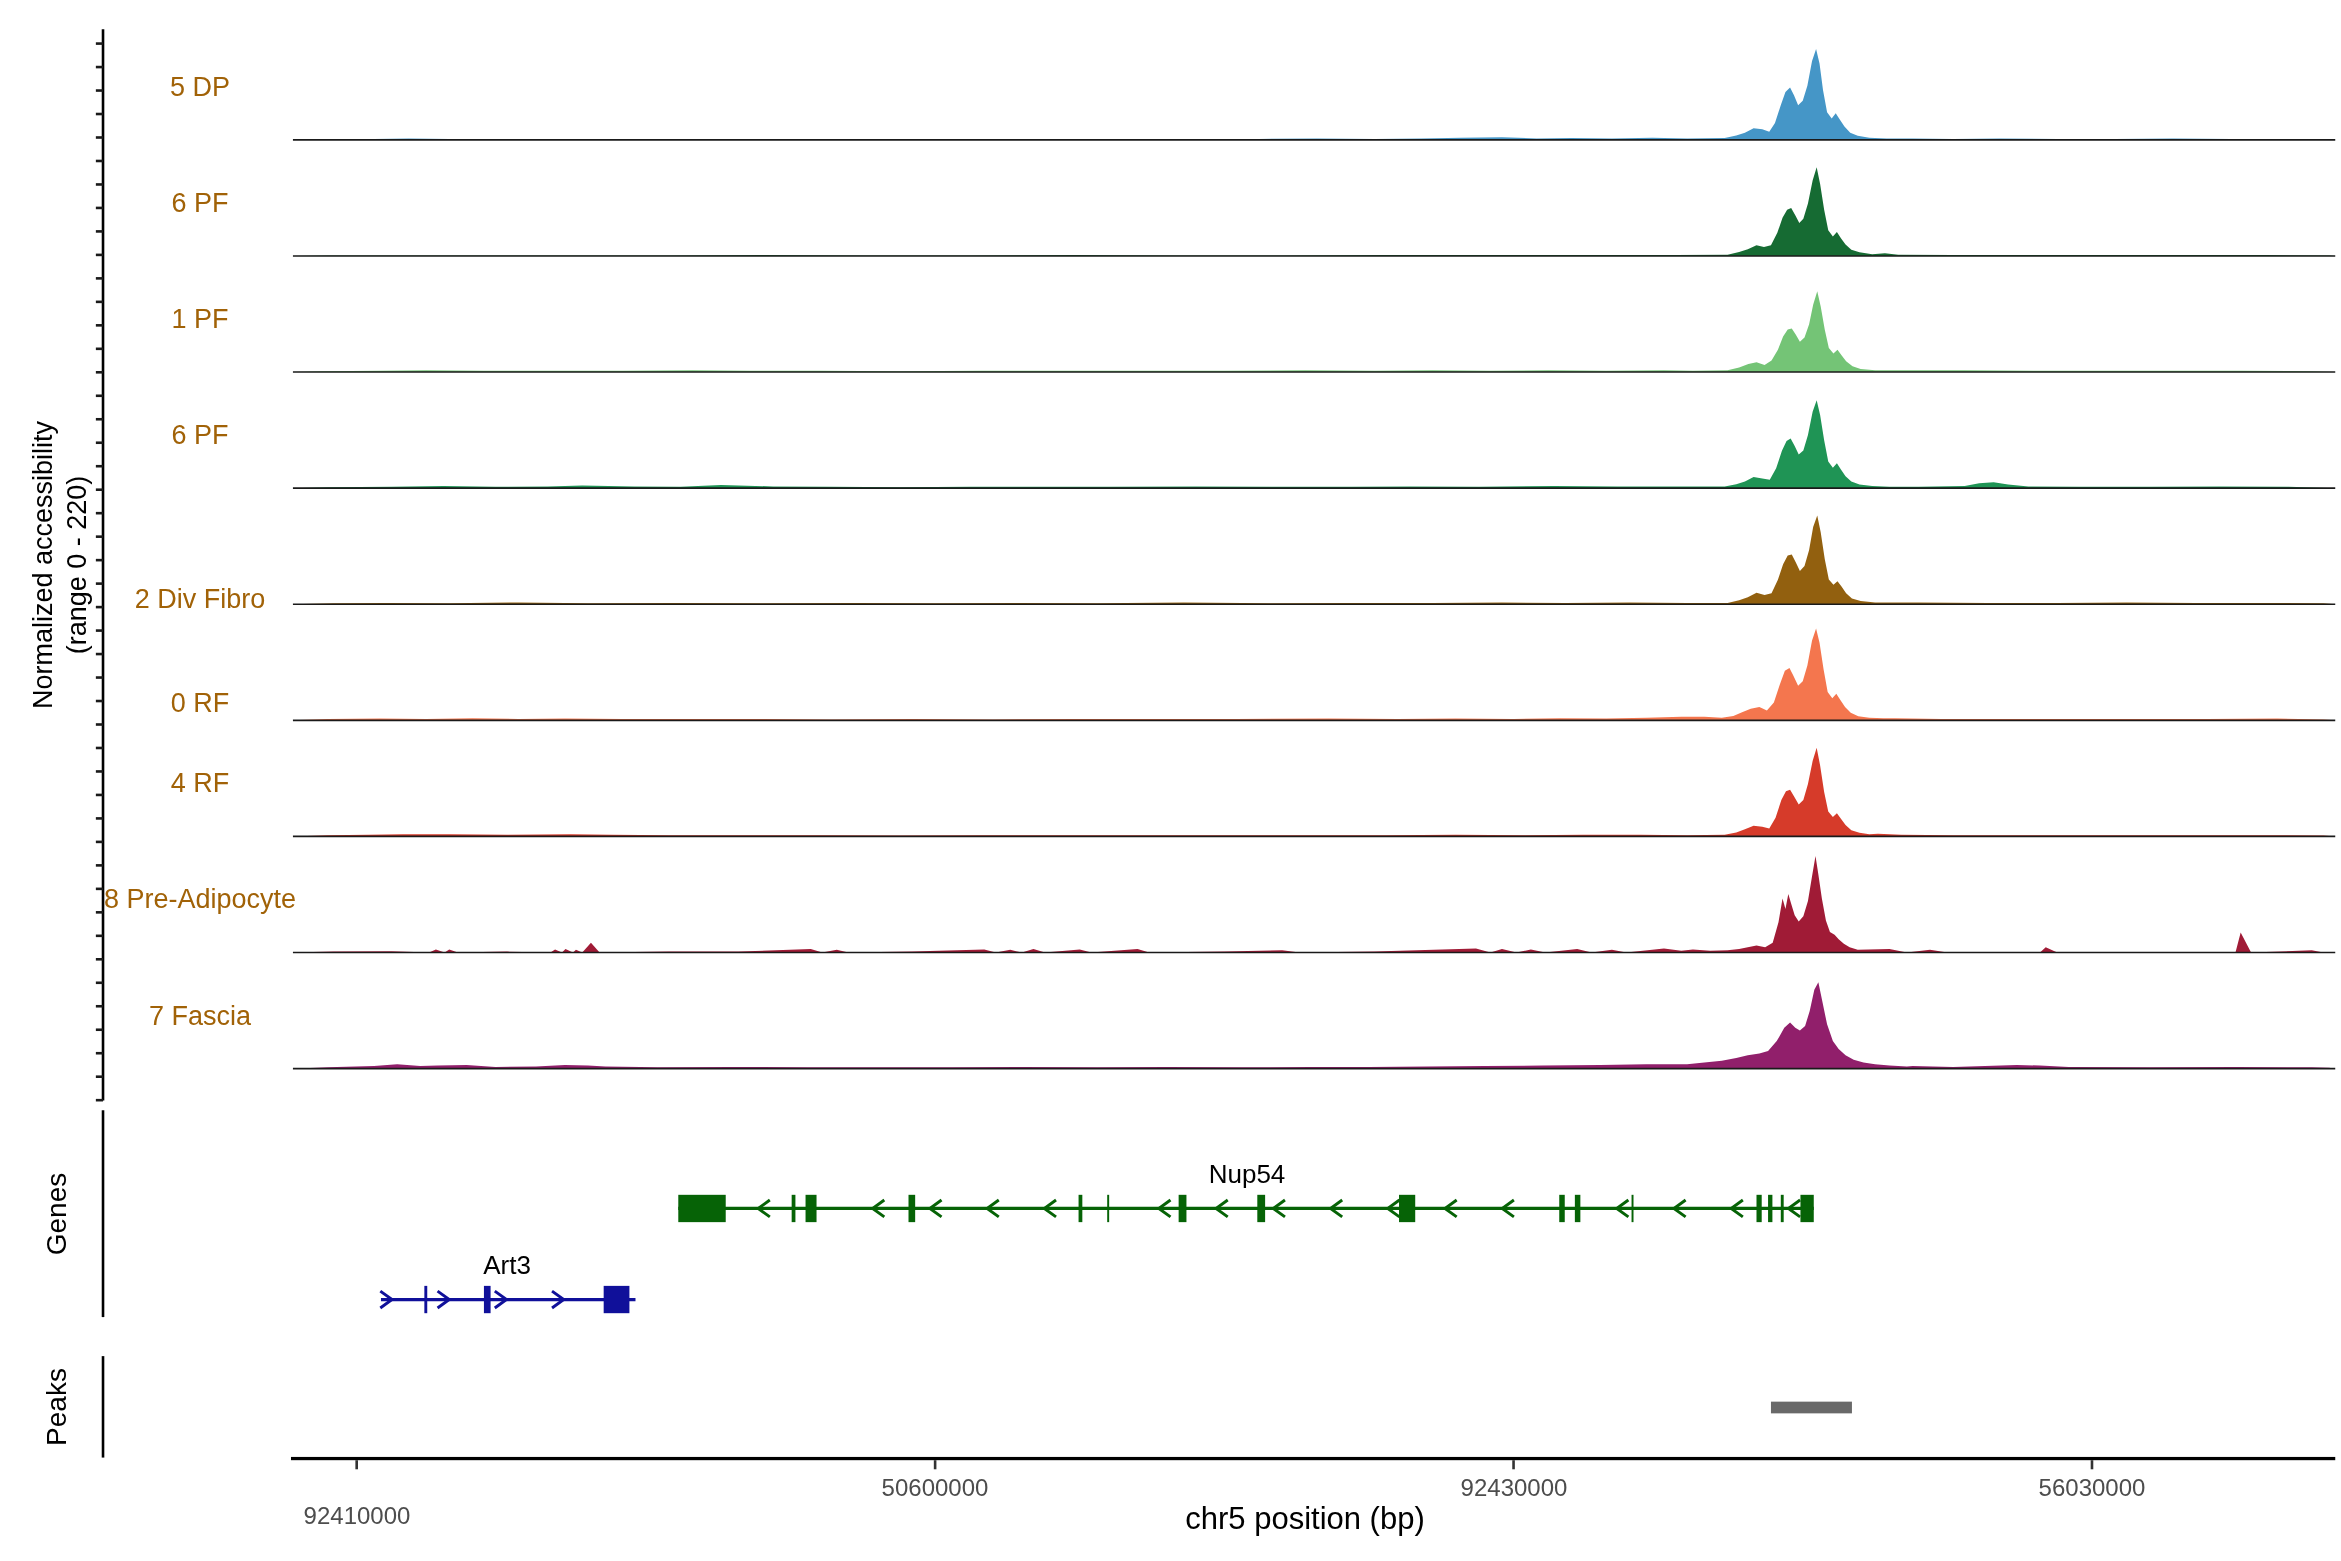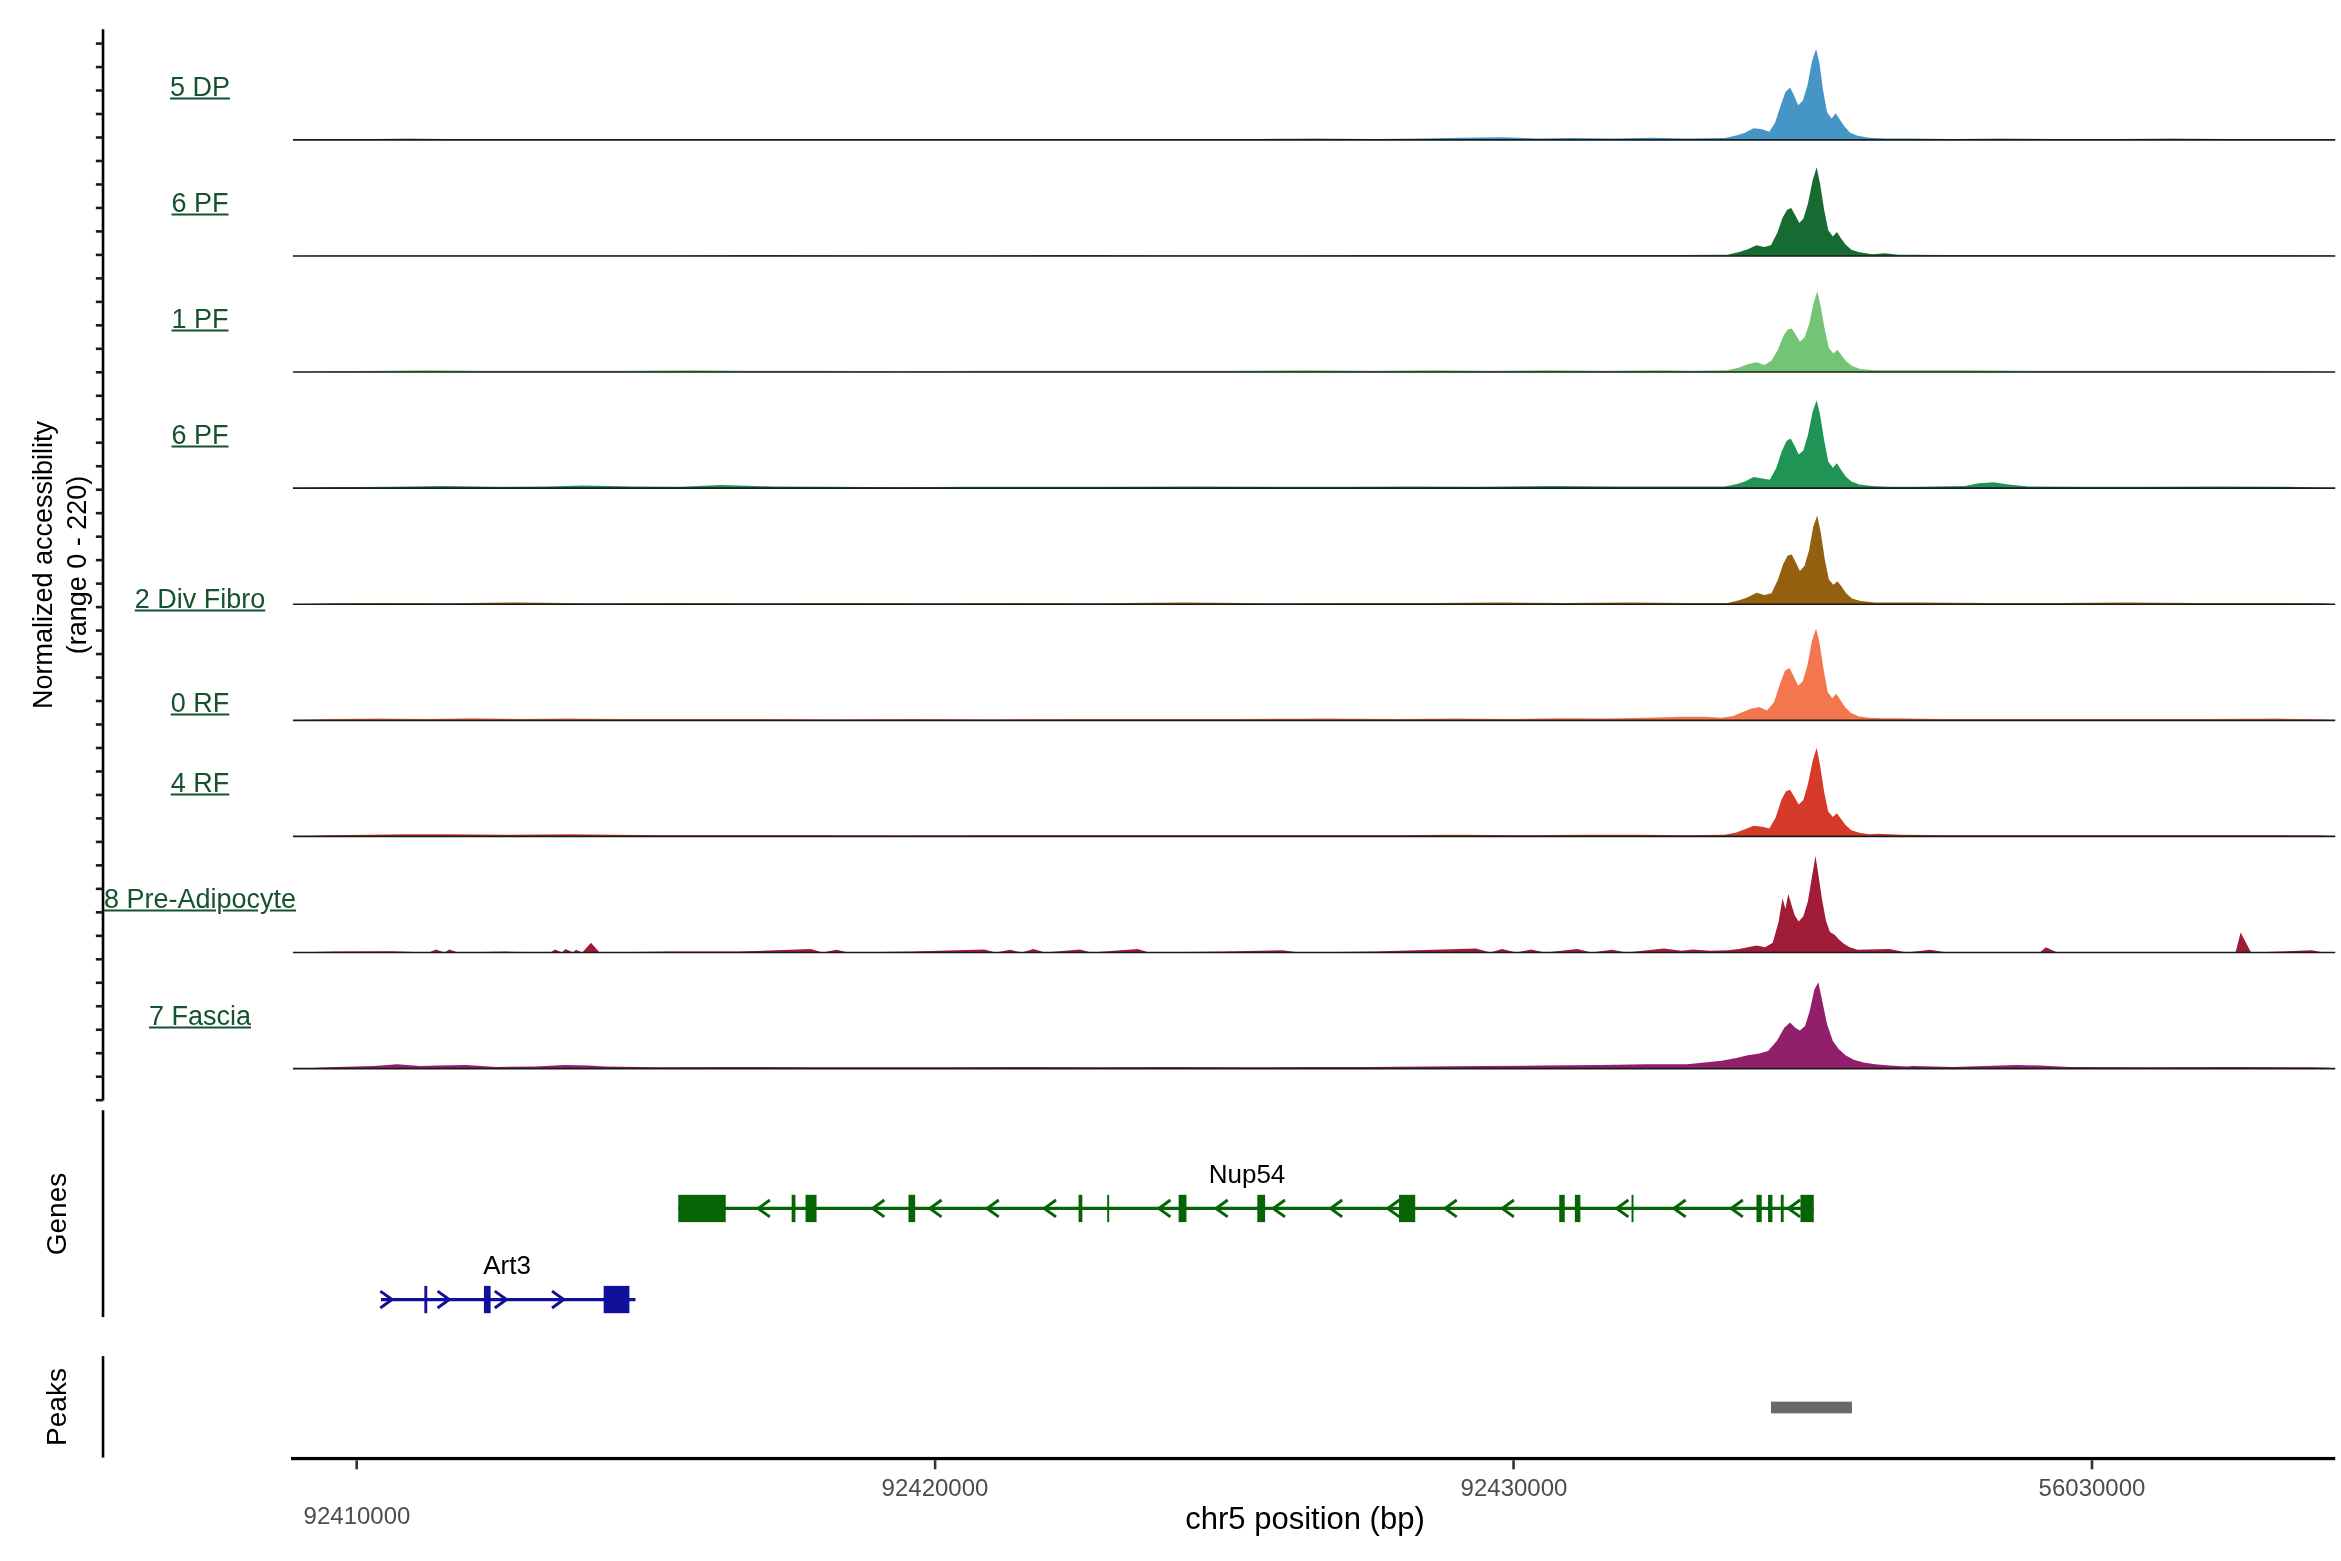--- a/index.html
+++ b/index.html
@@ -7,21 +7,21 @@
     position:relative;
     width:2342px;height:1561px;
     background:#ffffff;
     font-family:"Liberation Sans", sans-serif;
     overflow:hidden;
   }
   #chart-svg{position:absolute;left:0;top:0;}
   .abs{position:absolute;}
   .center-anchor{transform:translate(-50%,-50%);white-space:nowrap;}
   .rot-anchor{transform:translate(-50%,-50%) rotate(-90deg);white-space:nowrap;}
-  .track-label{font-size:27px;color:#14532d;text-decoration:underline;}
+  .track-label{font-size:27px;color:#a16207;}
   .section-label{font-size:28px;color:#000;}
   .yaxis-label{font-size:27px;color:#000;text-align:center;line-height:34px;}
   .xtick-label{font-size:24px;color:#4d4d4d;}
   .xaxis-title{font-size:31px;color:#000;}
   .gene-label{font-size:26px;color:#000;}
 </style>
 </head>
 <body>
 
 <div id="app">
@@ -159,21 +159,21 @@
       <div class="abs center-anchor track-label" style="left: 200px; top: 319px;">1 PF</div>
       <div class="abs center-anchor track-label" style="left: 200px; top: 435px;">6 PF</div>
       <div class="abs center-anchor track-label" style="left: 200px; top: 551px; margin-top: 48px;">2 Div Fibro</div>
       <div class="abs center-anchor track-label" style="left: 200px; top: 667px; margin-top: 36px;">0 RF</div>
       <div class="abs center-anchor track-label" style="left: 200px; top: 783px;">4 RF</div>
       <div class="abs center-anchor track-label" style="left: 200px; top: 899px;">8 Pre-Adipocyte</div>
       <div class="abs center-anchor track-label" style="left: 200px; top: 1016px;">7 Fascia</div>
     </div>
   <div id="xtick-labels">
       <div class="abs center-anchor xtick-label" style="left: 357px; top: 1488px; margin-top: 28px;">92410000</div>
-      <div class="abs center-anchor xtick-label" style="left: 935px; top: 1488px;">92420000</div>
+      <div class="abs center-anchor xtick-label" style="left: 935px; top: 1488px;">50600000</div>
       <div class="abs center-anchor xtick-label" style="left: 1514px; top: 1488px;">92430000</div>
       <div class="abs center-anchor xtick-label" style="left: 2092px; top: 1488px;">56030000</div>
     </div>
   <div id="gene-labels">
       <div class="abs center-anchor gene-label" style="left: 1247px; top: 1174px;">Nup54</div>
       <div class="abs center-anchor gene-label" style="left: 507px; top: 1265px;">Art3</div>
     </div>
 </div>
 
 

